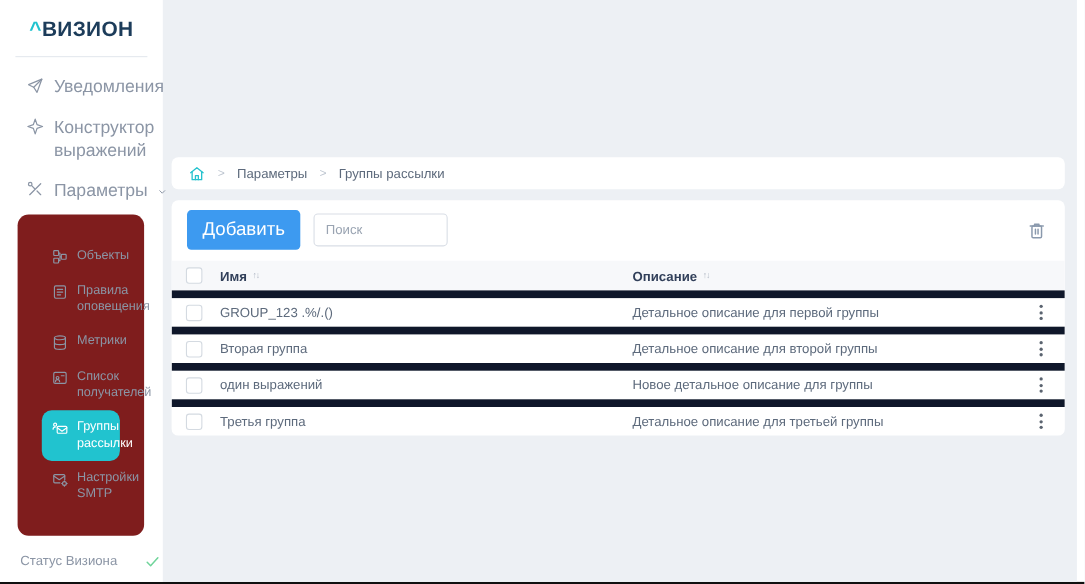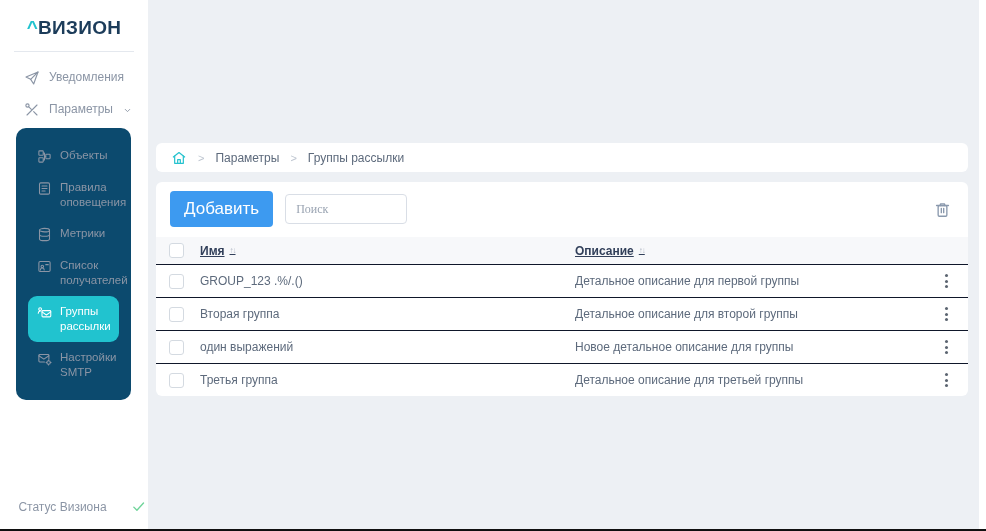--- a/index.html
+++ b/index.html
@@ -35,30 +35,30 @@
     font-size: 19px; font-weight: bold;
     color: #1c3c5a;
     letter-spacing: .3px;
     user-select: none;
   }
   .logo .caret { color: #21c3cf; font-weight: 800; }
   .logo-divider { border-top: 1px solid #e4e8ee; margin: 3px 14px 10px; }
   .nav-item {
     display: flex; align-items: flex-start; gap: 9px;
     padding: 8px 10px 8px 24px;
-    color: #8b95a5; font-size: 12px; line-height: 1.3;
+    color: #8b95a5; font-size: 16px; line-height: 1.3;
     cursor: pointer;
   }
   .nav-item svg { flex: none; margin-top: 0px; }
   .nav-item .chevron { margin-left: auto; margin-right: 6px; align-self: center; }
   .submenu {
     margin: 2px 17px 8px 16px;
-    background: #0c4a6e;
+    background: #7f1d1d;
     border-radius: 10px;
-    padding: 12px;
+    padding: 22px;
   }
   .submenu-item {
     display: flex; align-items: flex-start; gap: 8px;
     padding: 8px 4px 8px 9px;
     border-radius: 9px;
     color: #8b95a5; font-size: 11.5px; line-height: 1.3;
     cursor: pointer;
   }
   .submenu-item svg { flex: none; margin-top: 1px; }
   .submenu-item.active { background: #21c3cf; color: #ffffff; }
@@ -100,45 +100,45 @@
     background: #3d9af0; color: #fff;
     border: none; border-radius: 4px;
     padding: 8px 14px; font-size: 17px;
     font-family: inherit; cursor: pointer;
   }
   .search {
     margin-left: 12px;
     width: 122px; height: 30px;
     border: 1px solid #d9dee6; border-radius: 4px;
     padding: 0 10px; font-size: 12px; color: #0369a1;
-    font-family: Liberation Serif, serif; outline: none;
+    font-family: Liberation Sans, sans-serif; outline: none;
   }
   .search::placeholder { color: #9aa4b2; }
   .trash-btn {
     margin-left: auto;
     background: none; border: none; cursor: pointer;
     padding: 2px; color: #8a99ad;
     display: flex; align-items: center;
   }
   
   .trow {
     display: grid;
     grid-template-columns: 44px 375px auto 44px;
     align-items: center;
   }
   .thead {
     background: #f7f8fa;
     height: 27px;
-    font-size: 12px; font-weight: bold; color: #32405a; text-decoration: underline;
+    font-size: 12px; font-weight: bold; color: #32405a;
   }
   .th-label { display: flex; align-items: center; cursor: pointer; }
   .sort { font-size: 8px; color: #b3bac6; margin-left: 5px; letter-spacing: -1px; }
   .tbody .trow {
     height: 33px;
-    border-top: 1px solid #0f172a;
+    border-top: 7px solid #0f172a;
     font-size: 12px; color: #5d6a7c;
     cursor: pointer;
   }
   .checkbox {
     width: 15px; height: 15px;
     border: 1.5px solid #d4dae1; border-radius: 3px;
     background: #fff; margin-left: 13px;
     cursor: pointer;
   }
   .kebab {
@@ -163,20 +163,26 @@
       <div class="logo-divider"></div>
 
       <div class="nav-item">
         <svg width="16" height="16" viewBox="0 0 24 24" fill="none" stroke="#8b95a5" stroke-width="1.7" stroke-linecap="round" stroke-linejoin="round">
             <path d="M21 3 L10 14"></path>
             <path d="M21 3 L14.5 21 L10 14 L3 10.5 Z"></path>
           </svg>
         <span>Уведомления</span>
       </div>
 
+      <div class="nav-item">
+        <svg width="16" height="16" viewBox="0 0 24 24" fill="none" stroke="#8b95a5" stroke-width="1.7" stroke-linecap="round" stroke-linejoin="round">
+            <path d="M12 2 L14.5 9.5 L22 12 L14.5 14.5 L12 22 L9.5 14.5 L2 12 L9.5 9.5 Z"></path>
+          </svg>
+        <span>Конструктор выражений</span>
+      </div>
 
       <div class="nav-item">
         <svg width="16" height="16" viewBox="0 0 24 24" fill="none" stroke="#8b95a5" stroke-width="1.7" stroke-linecap="round" stroke-linejoin="round">
             <path d="M4.5 19.5 L19.5 4.5"></path>
             <path d="M7.2 7.2 L11 11"></path>
             <circle cx="5.2" cy="5.2" r="2.4"></circle>
             <path d="M14.5 14.5 L19.5 19.5"></path>
           </svg>
         <span>Параметры</span>
         <svg class="chevron" width="9" height="9" viewBox="0 0 24 24" fill="none" stroke="#8b95a5" stroke-width="2.4" stroke-linecap="round" stroke-linejoin="round">

